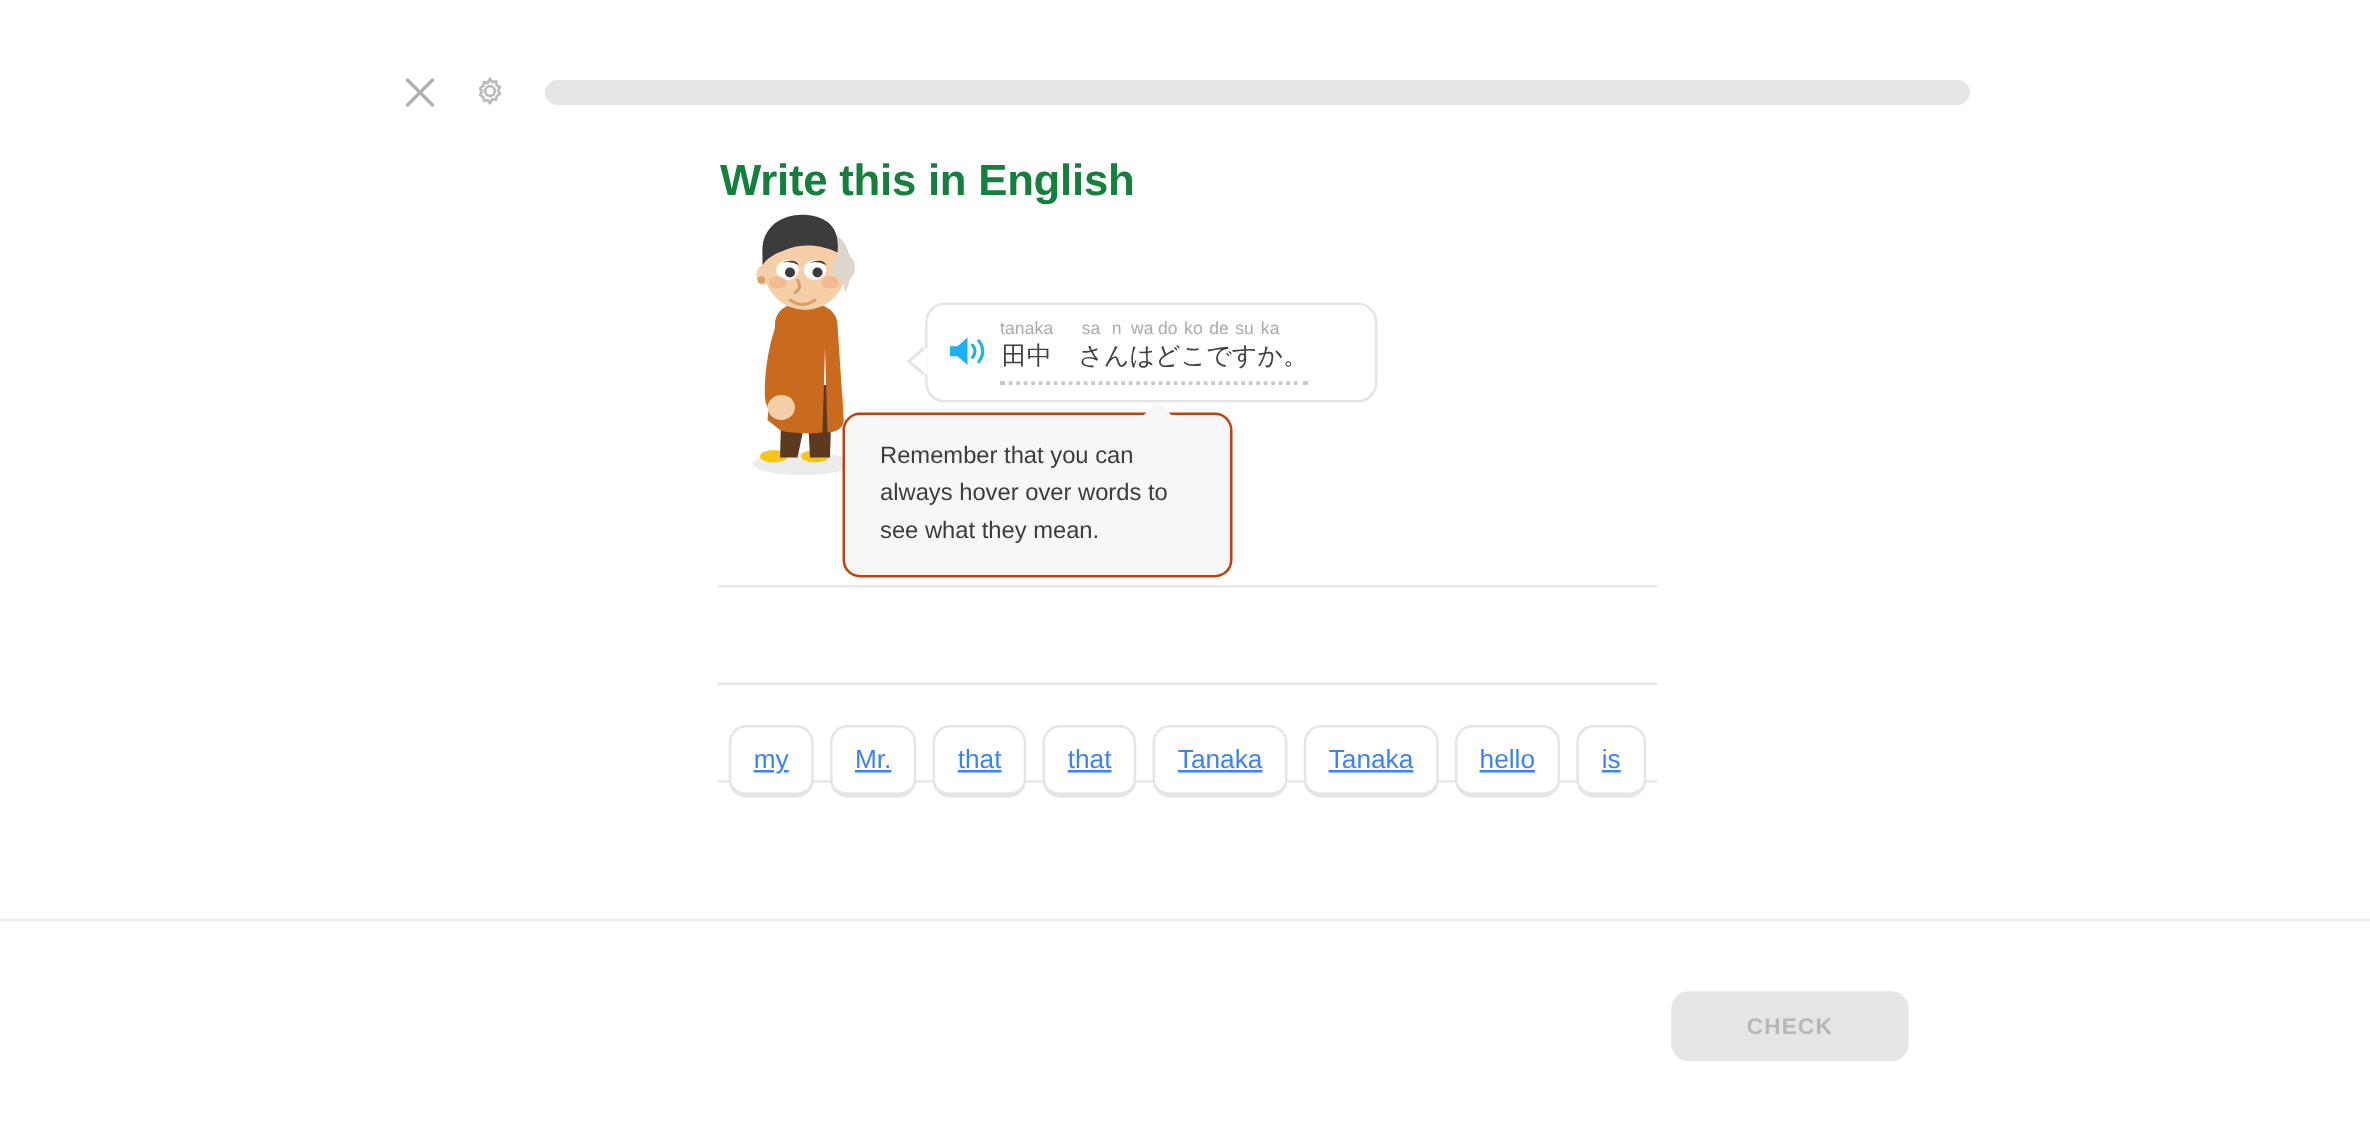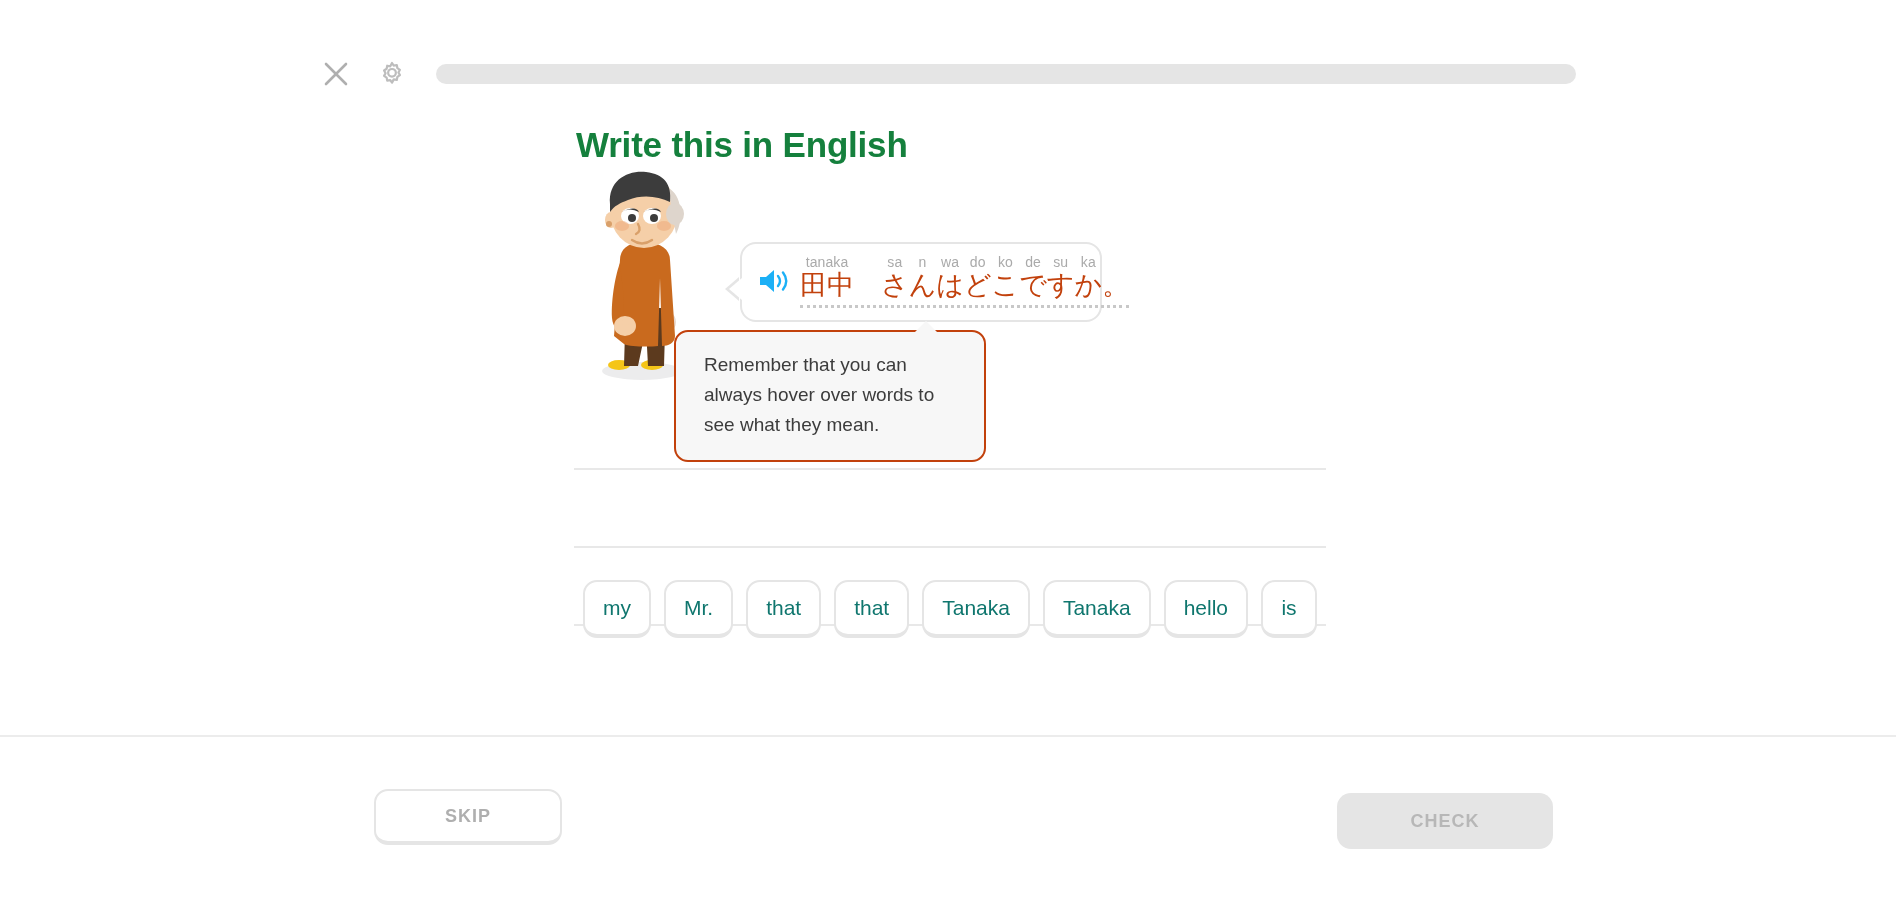--- a/index.html
+++ b/index.html
@@ -162,22 +162,22 @@
     justify-content: flex-end;
   }
   .tok .romaji {
     font-size: 14px;
     color: #aaaaaa;
     line-height: 16px;
     white-space: nowrap;
     letter-spacing: 0.1px;
   }
   .tok .kana {
-    font-size: 27px;
-    color: #c2410c;
+    font-size: 20px;
+    color: #404040;
     line-height: 31px;
     white-space: nowrap;
   }
   .tok.spacer .romaji { visibility: hidden; }
 
   
   .tooltip {
     position: absolute;
     left: 674px;
     top: 330px;
@@ -232,23 +232,24 @@
     border: 2px solid #e5e5e5;
     border-bottom: 4px solid #e5e5e5;
     border-radius: 14px;
     padding: 0 18px;
     height: 58px;
     min-width: 56px;
     display: flex;
     align-items: center;
     justify-content: center;
     font-size: 21px;
-    color: #0f766e;
+    color: #3b82f6;
     cursor: pointer;
     user-select: none;
+    text-decoration: underline;
   }
 
   
   .footer-divider {
     position: absolute;
     left: 0;
     top: 735px;
     width: 1896px;
     height: 2px;
     background: #ececec;
@@ -269,21 +270,21 @@
     letter-spacing: 1px;
     color: #afafaf;
     cursor: pointer;
     font-family: "Liberation Sans", sans-serif;
   }
 
   .check-btn {
     position: absolute;
     left: 1337px;
     top: 793px;
-    width: 216px;
+    width: 190px;
     height: 56px;
     background: #e5e5e5;
     border: none;
     border-radius: 14px;
     font-size: 18px;
     font-weight: 700;
     letter-spacing: 1px;
     color: #b7b7b7;
     cursor: default;
     font-family: "Liberation Sans", sans-serif;
@@ -425,16 +426,15 @@
       <button class="word-tile">that</button>
       <button class="word-tile">that</button>
       <button class="word-tile">Tanaka</button>
       <button class="word-tile">Tanaka</button>
       <button class="word-tile">hello</button>
       <button class="word-tile">is</button>
     </div>
 
   <div class="footer-divider"></div>
 
-  <button class="skip-btn">SKIP</button>
   <button class="check-btn" id="check-btn" disabled="disabled">CHECK</button>
 
 </div>
 
 </body></html>

